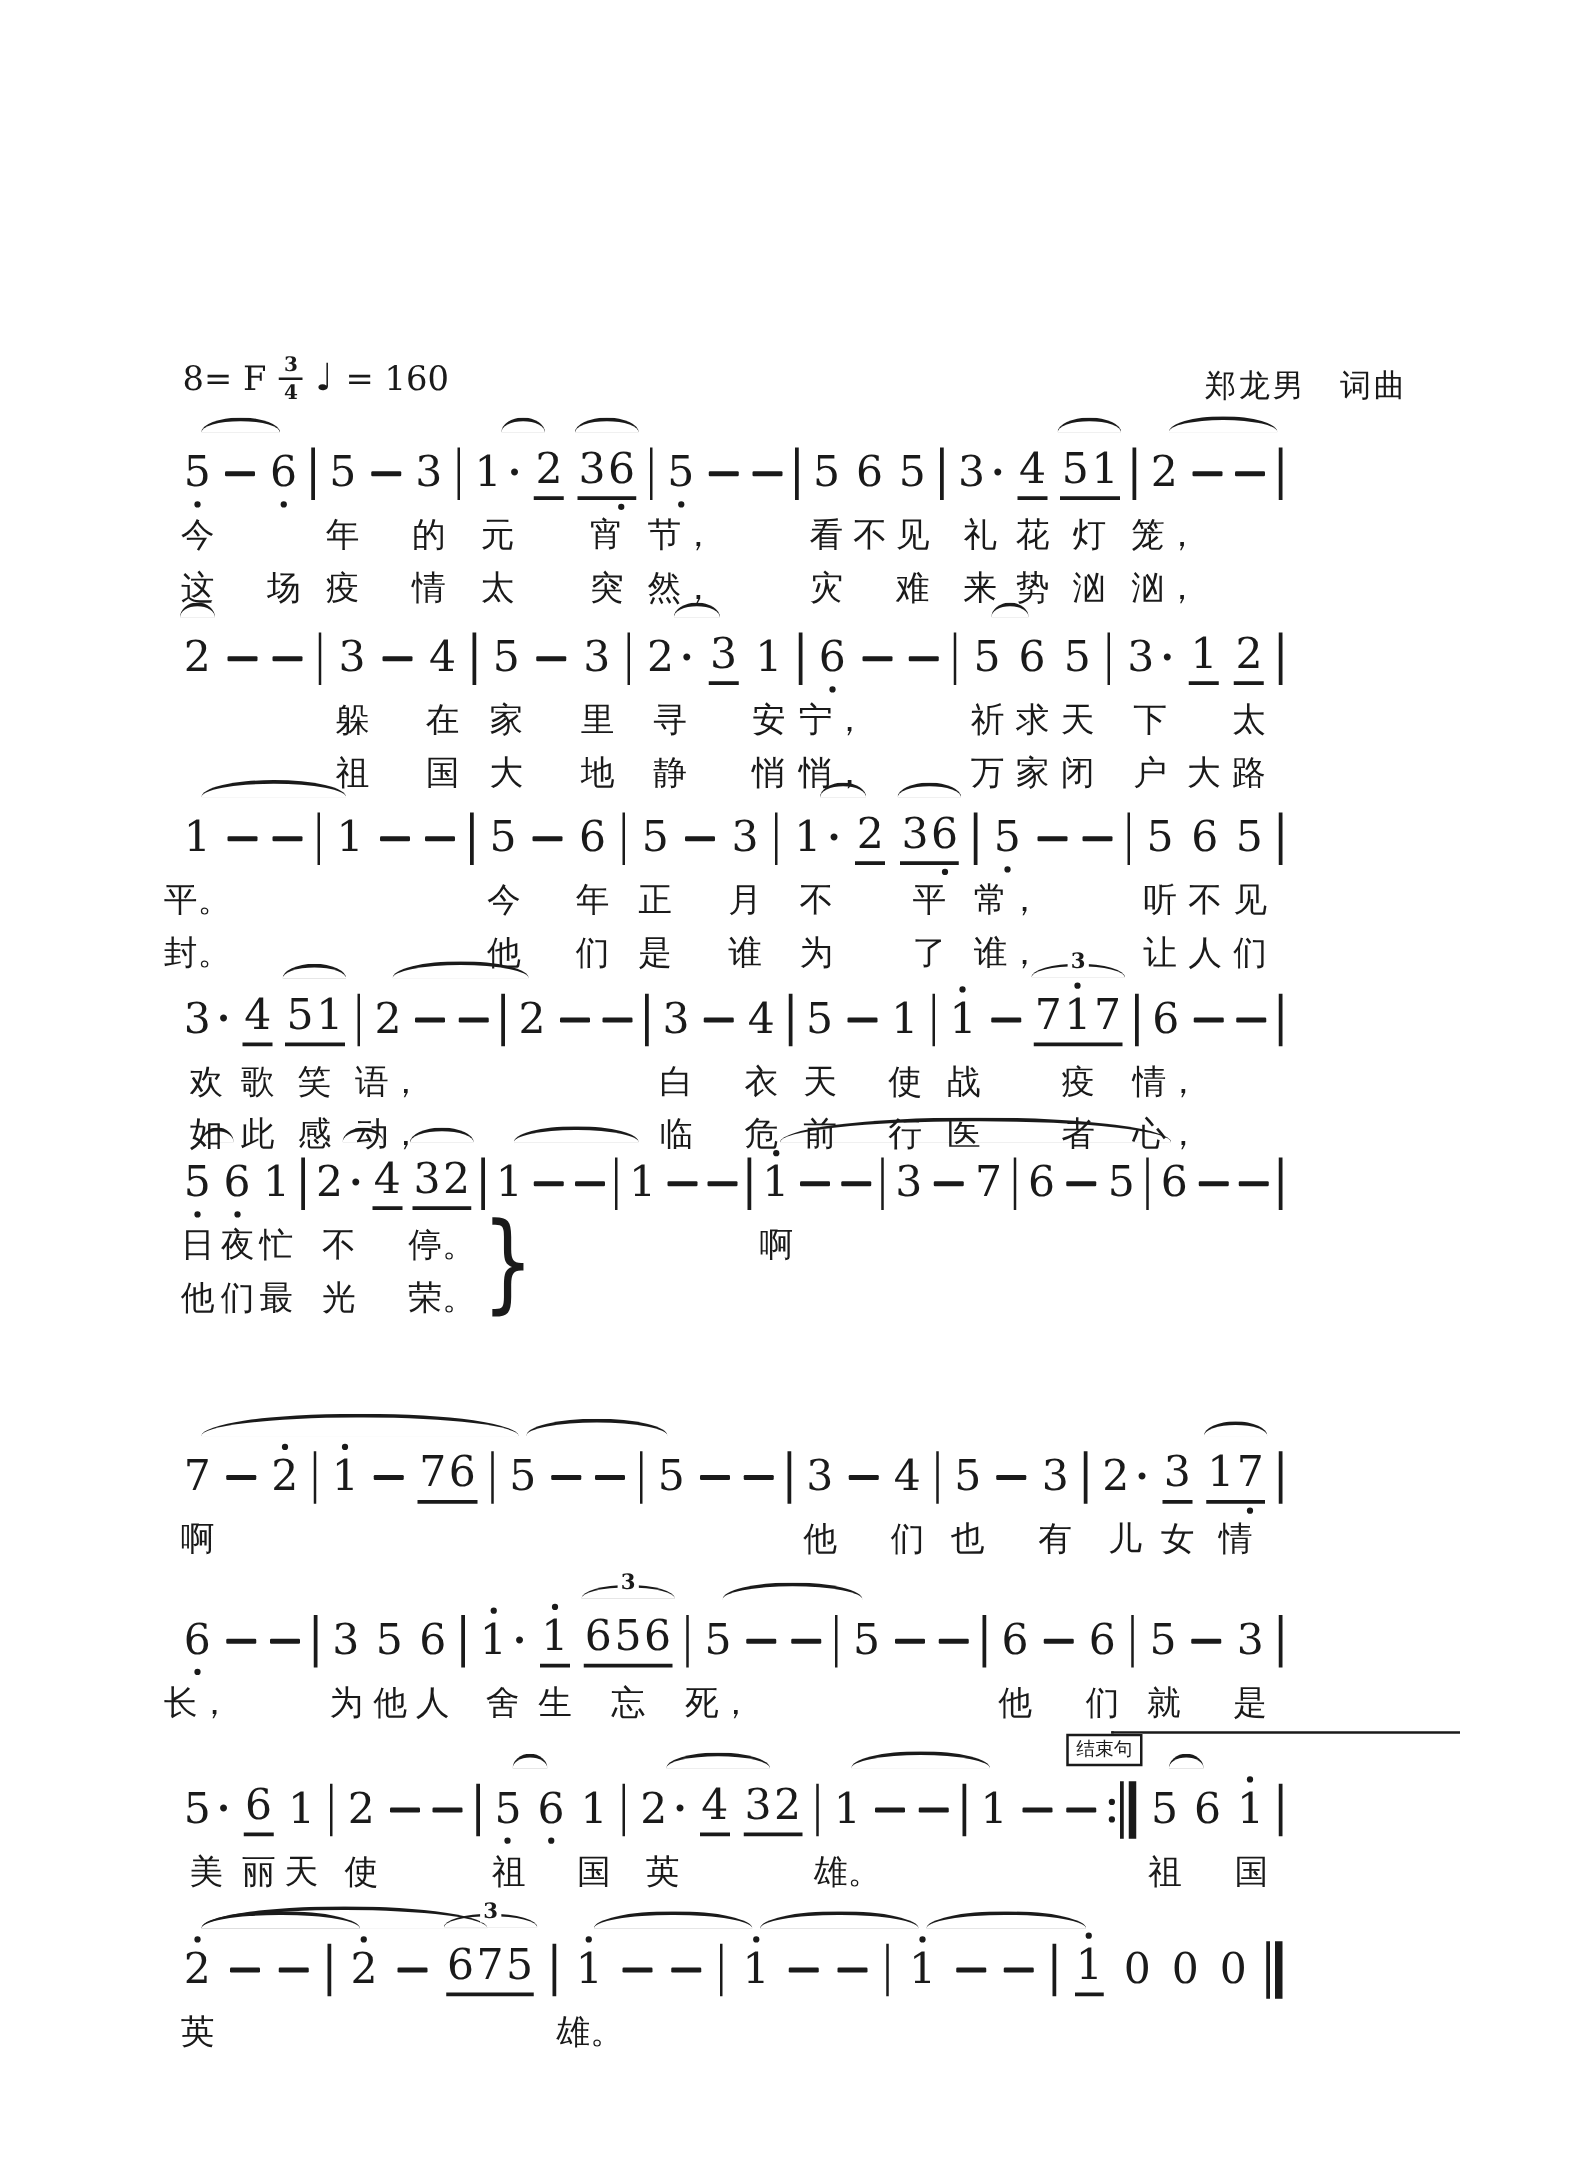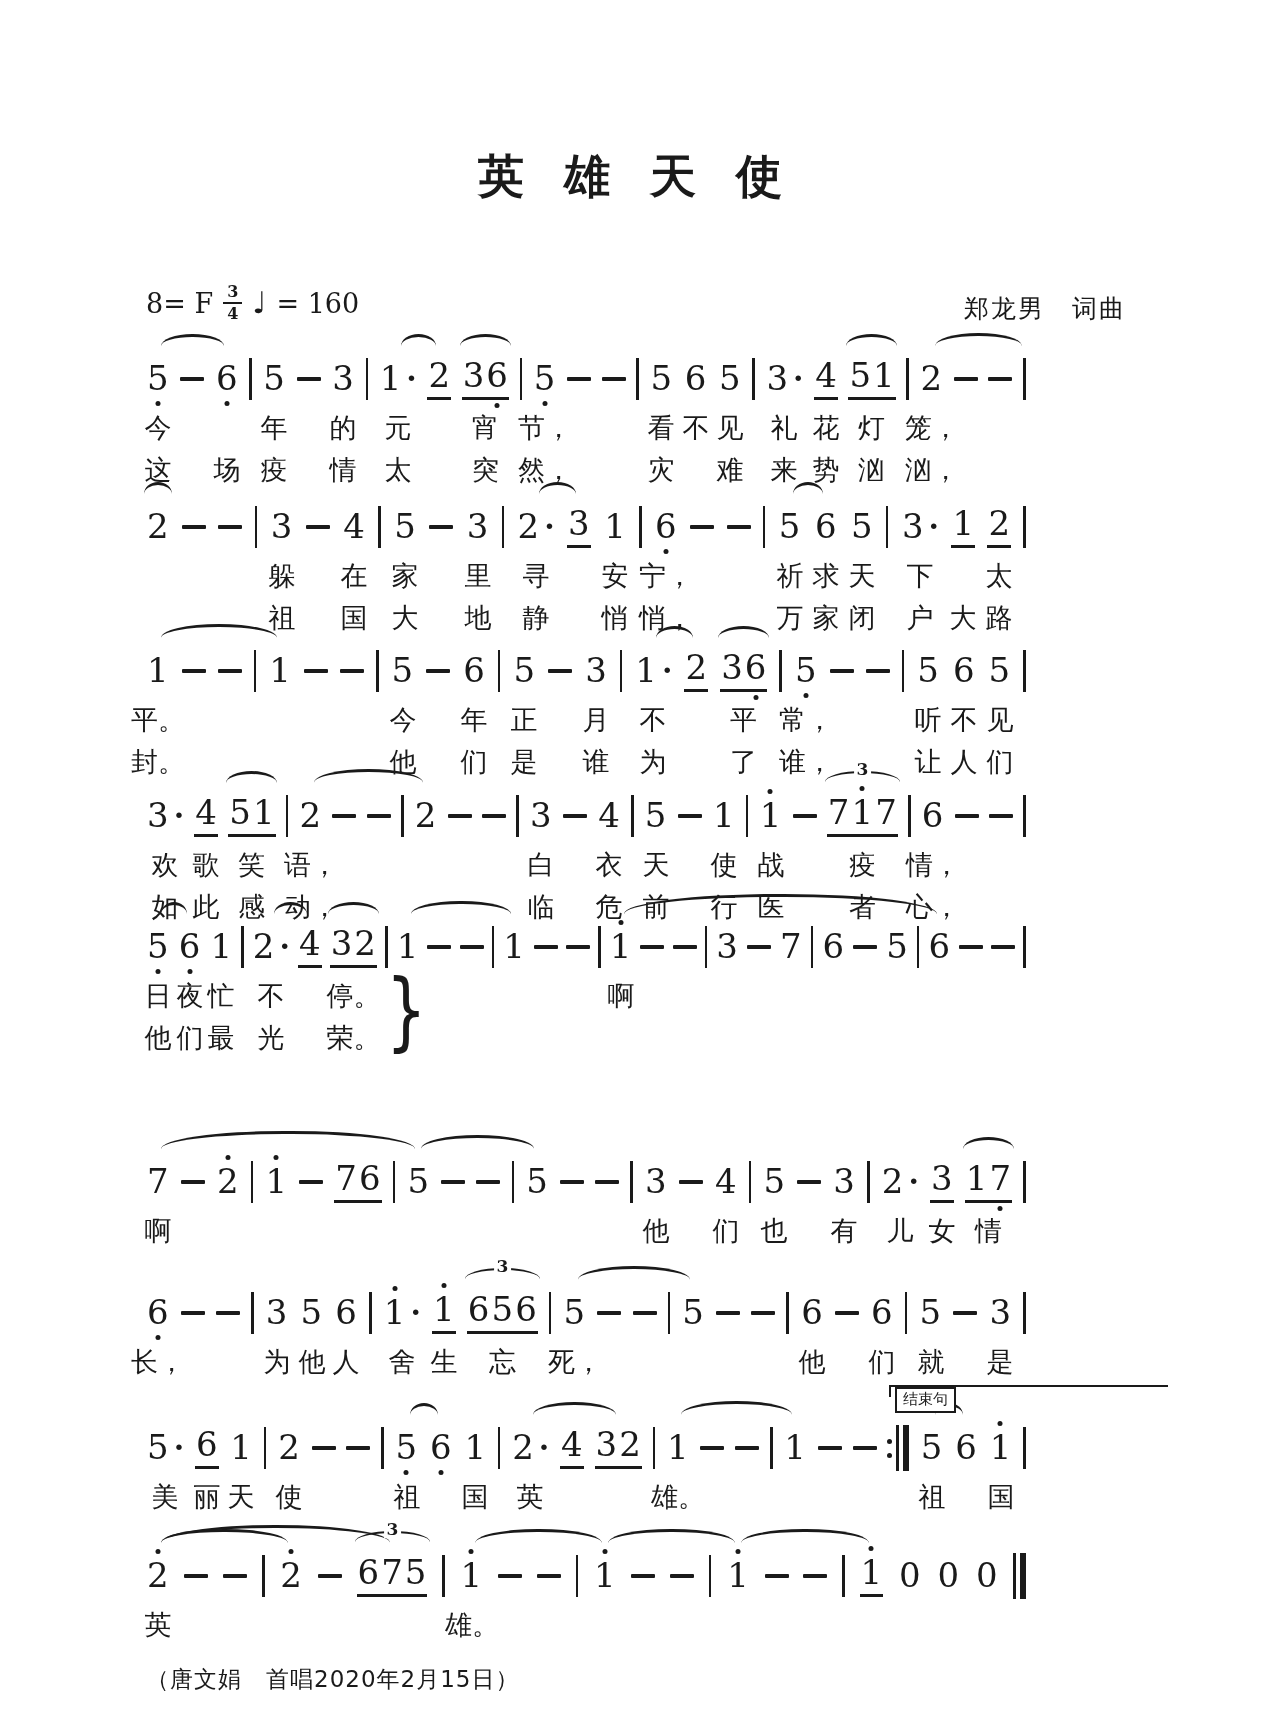--- a/index.html
+++ b/index.html
@@ -50,21 +50,20 @@
   .brace{position:absolute;font-size:86px;line-height:0.9;transform:scaleX(0.75);
          font-family:"DejaVu Sans",sans-serif;font-weight:400}
   .endline{position:absolute;border-top:2.5px solid #1a1a1a;border-left:2.5px solid #1a1a1a;height:10px}
   .endbox{position:absolute;border:2px solid #1a1a1a;background:#fff;font-size:15px;line-height:1.3;
           padding:1px 6px;font-family:"DejaVu Sans",sans-serif}
 </style>
 </head>
 <body>
 
 <div class="page">
-  <h1 class="title">英 雄 天 使</h1>
 
   <div class="keyline">
     <span>8= F</span>
     <span class="frac">
       <span class="num">3</span>
       <span class="den">4</span>
     </span>
     <span class="noteg">♩</span>
     <span>= 160</span>
   </div>
@@ -975,21 +974,21 @@
             <span class="chars">
               <span class="ch">1<i class="dot up"></i></span>
             </span>
           </span>
           <span class="bar tok"></span>
           <div class="arc" style="left: 264px; width: 28px; height: 9px; top: -18px;"></div>
           <div class="arc" style="left: 387px; width: 82.5px; height: 9.75px; top: -18.75px;"></div>
           <div class="arc" style="left: 535px; width: 111px; height: 10.7px; top: -19.7px;"></div>
           <div class="arc" style="left: 789px; width: 28px; height: 9px; top: -18px;"></div>
           <div class="endline" style="left: 743px; top: -36px; width: 277px;"></div>
-          <div class="endbox" style="left: 749px; top: -34px;">结束句</div>
+          <div class="endbox" style="left: 707px; top: -34px;">结束句</div>
         </div>
         <div class="lyricrow">
           <span class="syl" style="left: 19px;">美</span>
           <span class="syl" style="left: 61px;">丽</span>
           <span class="syl" style="left: 95px;">天</span>
           <span class="syl" style="left: 143px;">使</span>
           <span class="syl" style="left: 261px;">祖</span>
           <span class="syl" style="left: 329px;">国</span>
           <span class="syl" style="left: 384px;">英</span>
           <span class="syl" style="left: 532px;">雄。</span>
@@ -1077,14 +1076,13 @@
           <div class="arc trip" style="left: 209px; width: 75px; height: 9px; top: -18px;"></div>
           <div class="tripnum" style="left: 246.5px; top: -28px;">3</div>
         </div>
         <div class="lyricrow">
           <span class="syl" style="left: 12px;">英</span>
           <span class="syl" style="left: 326px;">雄。</span>
         </div>
       </div>
     </div>
 
-  <div class="footer">（唐文娟　首唱2020年2月15日）</div>
 </div>
 
 </body></html>

